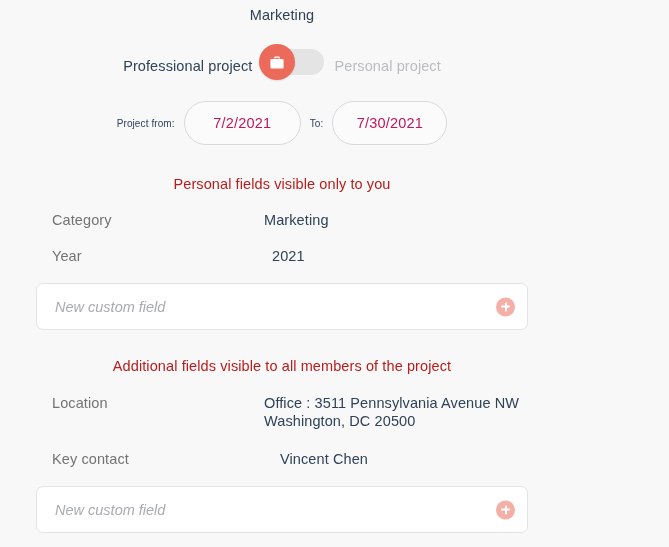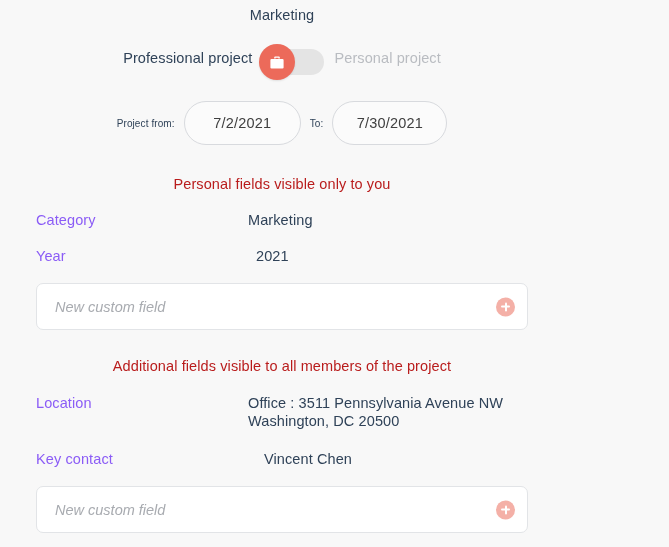--- a/index.html
+++ b/index.html
@@ -30,21 +30,21 @@
     font-size: 14.5px;
     color: #2f4258;
     padding-top: 6px;
     line-height: 18px;
     letter-spacing: 0.1px;
   }
 
   
   .toggle-row {
     display: flex;
-    align-items: flex-start;
+    align-items: flex-end;
     justify-content: center;
     gap: 10px;
     margin-top: 25px;
   }
   .toggle-label {
     font-size: 14.5px;
     line-height: 18px;
     letter-spacing: 0.1px;
   }
   .toggle-label.active { color: #2f4258; }
@@ -89,21 +89,21 @@
   }
   .date-pill {
     border: 1px solid #d8dade;
     background: #fbfbfb;
     border-radius: 22px;
     height: 44px;
     display: flex;
     align-items: center;
     justify-content: center;
     font-size: 14.5px;
-    color: #404040;
+    color: #be185d;
     font-family: "Liberation Sans", sans-serif;
     cursor: pointer;
     letter-spacing: 0.2px;
   }
   #date-from { width: 117px; }
   #date-to   { width: 115px; }
 
   
   .section-header {
     text-align: center;
@@ -122,21 +122,22 @@
   .field-row {
     display: flex;
     align-items: flex-start;
     font-size: 14.5px;
     line-height: 18px;
     letter-spacing: 0.1px;
   }
   .field-label {
     width: 212px;
     flex: 0 0 212px;
-    color: #8b5cf6;
+    color: #737373;
+    margin-left: 16px;
   }
   .field-value {
     color: #2f4258;
     white-space: pre-line;
   }
 
   #row-category { margin-top: 18px; }
   #row-year     { margin-top: 18px; gap: 8px; }
   #row-location { margin-top: 19px; }
   #row-keycontact { margin-top: 20px; gap: 16px; }

